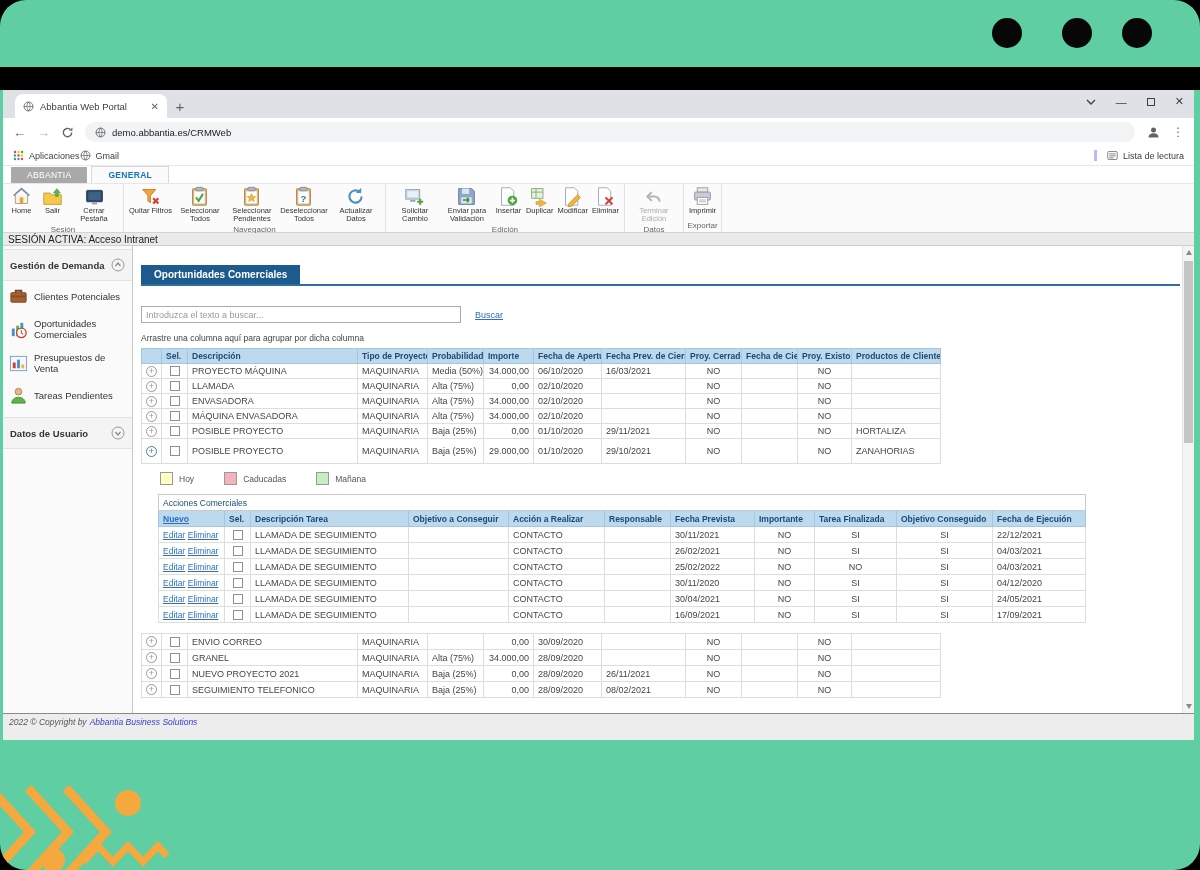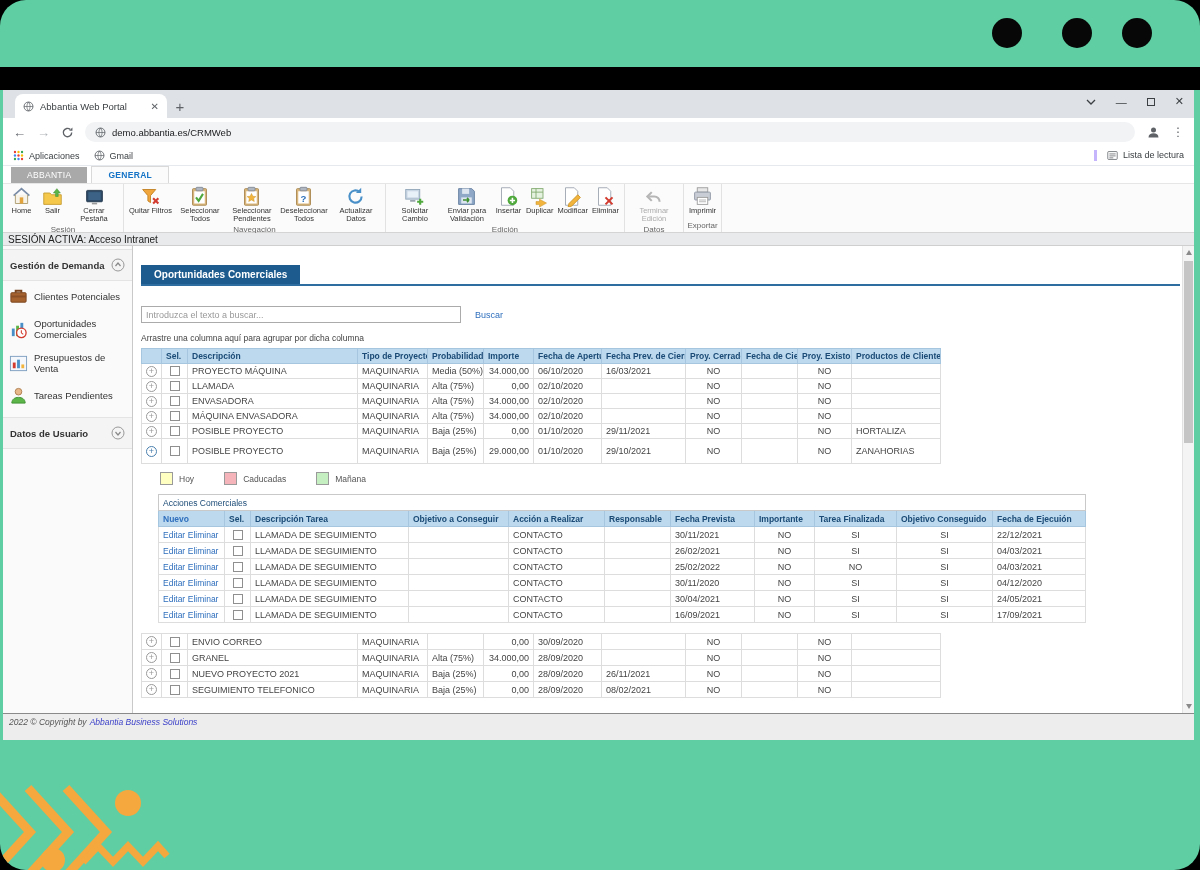--- a/index.html
+++ b/index.html
@@ -14,23 +14,23 @@
 .btab .ttl{flex:1;overflow:hidden;white-space:nowrap}
 .bx{color:#5f6368;font-size:10px}
 .newtab{width:26px;height:24px;display:flex;align-items:center;justify-content:center;color:#5f6368;font-size:15px}
 .winctl{position:absolute;right:10px;top:5px;display:flex;gap:20px;color:#3c4043;font-size:11px;align-items:center}
 .winctl .sq{width:8px;height:8px;border:1px solid #3c4043;display:inline-block}
 .urlrow{height:28px;display:flex;align-items:center;background:#fff;padding:0 10px;gap:11px;flex:0 0 auto}
 .navic{color:#5f6368;font-size:13px;line-height:1}
 .navic.dis{color:#b0b4b8}
 .urlpill{flex:1;height:20px;background:#F1F3F4;border-radius:10px;display:flex;align-items:center;padding:0 10px;gap:6px;font-size:9.5px;color:#202124}
 .kebab{color:#5f6368;font-size:12px}
-.bookmarks{height:20px;background:#fff;border-bottom:1px solid #E6E9ED;display:flex;align-items:center;padding:0 10px;gap:14px;font-size:9px;color:#3c4043;flex:0 0 auto}
+.bookmarks{height:20px;background:#fff;border-bottom:1px solid #E6E9ED;display:flex;align-items:center;padding:0 10px;gap:0;font-size:9px;color:#3c4043;flex:0 0 auto}
 .bk{display:flex;align-items:center;gap:5px}
-.rlwrap{margin-left:auto;display:flex;align-items:flex-start;gap:5px;border-left:3px solid #c4b5fd;padding-left:10px;color:#3c4043}
+.rlwrap{margin-left:auto;display:flex;align-items:center;gap:5px;border-left:3px solid #c4b5fd;padding-left:10px;color:#3c4043}
 
 .ribbontabs{height:17px;background:#fff;display:flex;align-items:flex-end;padding-left:8px;flex:0 0 auto}
 .rtab{font-size:8.5px;padding:3px 16px;letter-spacing:.3px}
 .rtab.inactive{background:#A9A9A9;color:#fff;margin-right:4px}
 .rtab.active{color:#1473C6;font-weight:bold;border:1px solid #D9D9D9;border-bottom:none;background:#FBFBFB}
 .ribbon{height:50px;background:#FBFBFB;border-top:1px solid #E6E6E6;border-bottom:1px solid #D4D4D4;display:flex;flex:0 0 auto;align-items:stretch}
 .rgroup{display:flex;flex-direction:column;border-right:1px solid #E2E2E2;padding:1px 3px 0}
 .rbtns{display:flex;flex:1;align-items:flex-start}
 .rbtn{min-width:31px;max-width:52px;display:flex;flex-direction:column;align-items:center;font-size:7.5px;color:#333;text-align:center;line-height:1.12;padding:1px 2px 0}
 .rbtn svg{width:21px;height:21px;flex:0 0 auto}
@@ -43,21 +43,21 @@
 .shead{display:flex;align-items:center;justify-content:space-between;padding:8px 7px;font-weight:bold;font-size:9.5px;color:#333;background:#F4F4F4;border-bottom:1px solid #E4E4E4;border-top:1px solid #E4E4E4}
 .scirc{width:14px;height:14px;flex:0 0 auto}
 .sitem{display:flex;align-items:center;gap:6px;padding:6px 6px;font-size:9.5px;color:#333}
 .sitem svg{width:19px;height:19px;flex:0 0 auto}
 .content{flex:1;position:relative;overflow:hidden;padding:18px 14px 0 8px}
 .pagetab{display:inline-block;background:#1D5B8E;color:#fff;font-weight:bold;font-size:10px;padding:4px 13px}
 .tabline{height:2px;background:#2E6DA0}
 .searchrow{margin-top:20px;display:flex;align-items:center;gap:14px}
 .searchrow input{width:320px;height:17px;border:1px solid #ABABAB;font-size:9px;padding:0 4px;color:#333;font-family:inherit}
 .searchrow input::placeholder{color:#999}
-a.link{color:#2F6FBD;font-size:9px;cursor:pointer}
+a.link{color:#2F6FBD;text-decoration:underline;font-size:9px;cursor:pointer}
 .grouphint{margin-top:10px;font-size:8.5px;color:#444}
 
 table.grid{border-collapse:collapse;table-layout:fixed;width:799px;margin-top:5px;font-size:9px;border:1px solid #9B9B9B;background:#fff}
 table.grid th{background:#BCD9EE;color:#1A4A75;font-size:8.5px;font-weight:bold;text-align:left;height:15px;padding:0 4px;border:1px solid #A6C6DF;overflow:hidden;white-space:nowrap}
 table.grid td{height:15px;border:1px solid #DDDDDD;padding:0 4px;color:#444;overflow:hidden;white-space:nowrap;background:#fff}
 table.grid.bottom td,table.sub td{height:16px}
 tr[data-state="expanded"] td{height:25px}
 .ta-r{text-align:right}.ta-c{text-align:center}
 .expico{display:inline-block;width:11px;height:11px;border:1px solid #9A9A9A;border-radius:50%;color:#9A9A9A;font-size:9px;line-height:9px;text-align:center;vertical-align:middle}
 .expico::before{content:"+"}

